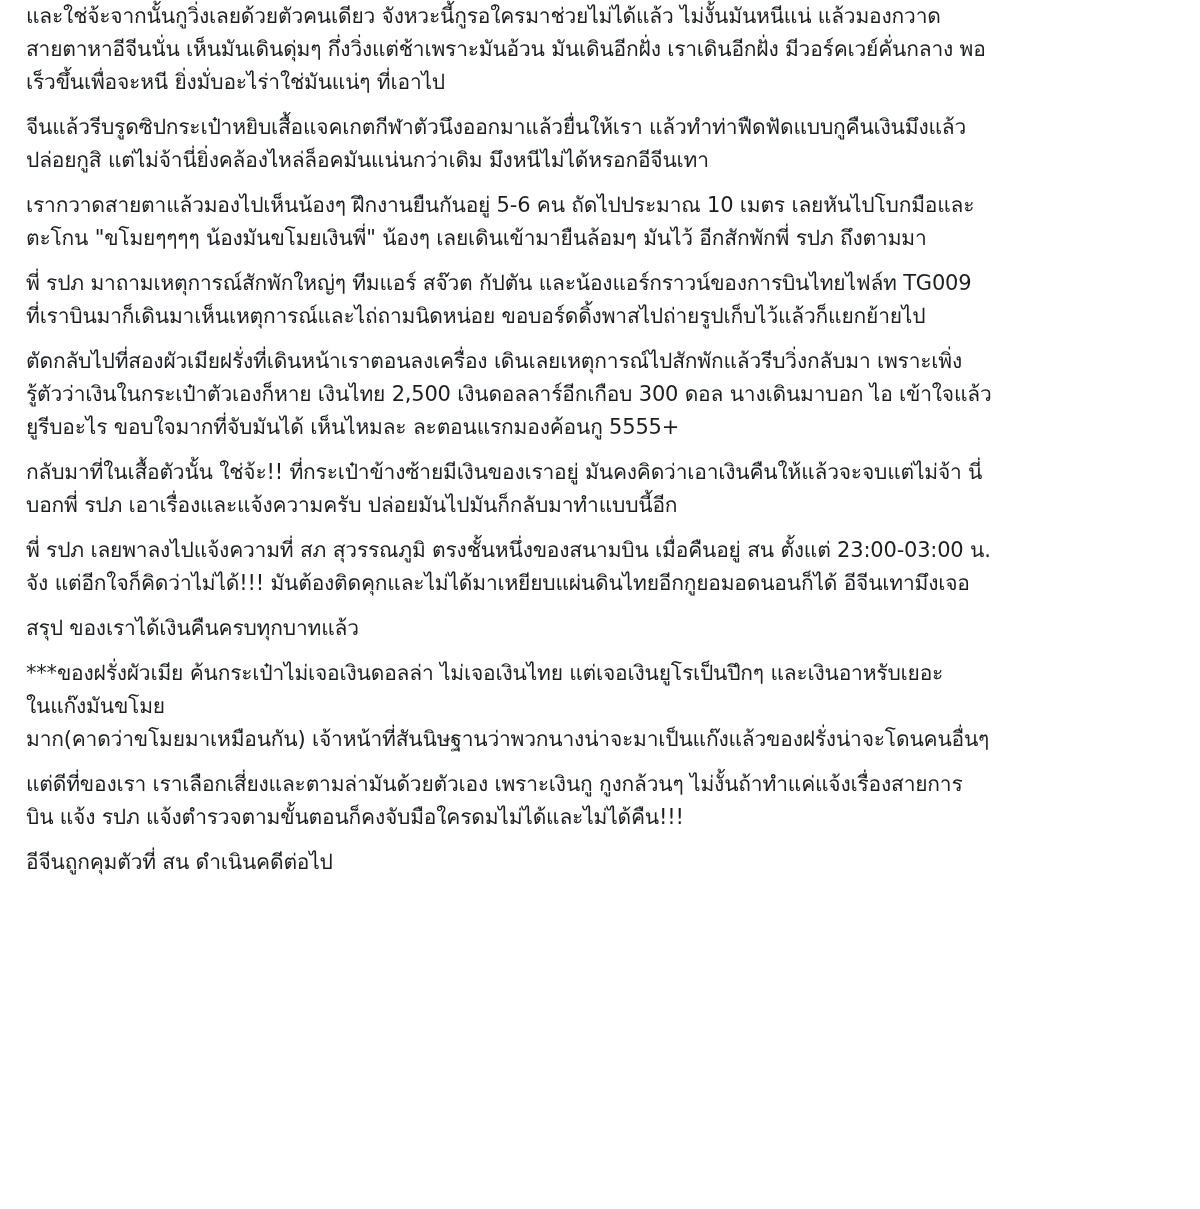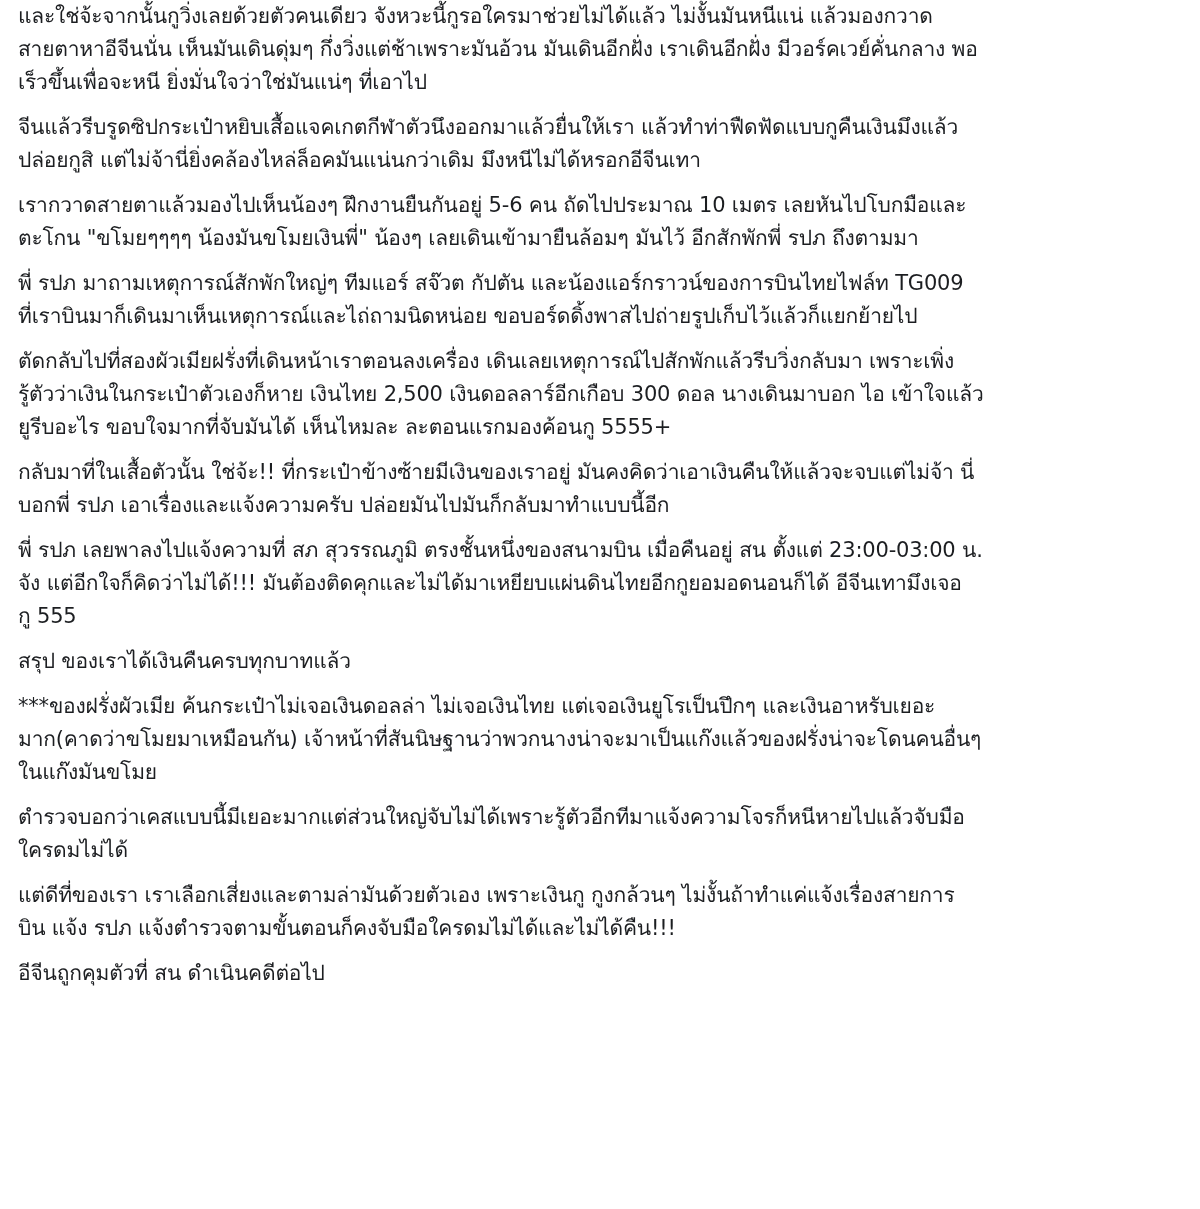--- a/index.html
+++ b/index.html
@@ -18,21 +18,21 @@
       left: 14px;
       top: 0px;
       width: 1172px;
       font-family: "DejaVu Sans", "Liberation Sans", sans-serif;
       font-size: 21px;
       line-height: 33px;
       color: #1c1e21;
       letter-spacing: -0.2px;
     }
     .para {
-      margin: 0 0 12px 4px;
+      margin: 0 0 12px 12px;
       padding: 0;
     }
     .line {
       display: block;
       white-space: nowrap;
       height: 33px;
     }
     .cutoff {
       position: absolute;
       left: 14px;
@@ -49,21 +49,21 @@
       margin-top: -20px;
     }
   </style>
 </head>
 <body>
 
 <div class="post-body">
   <p class="para">
     <span class="line">และใช่จ้ะจากนั้นกูวิ่งเลยด้วยตัวคนเดียว จังหวะนี้กูรอใครมาช่วยไม่ได้แล้ว ไม่งั้นมันหนีแน่ แล้วมองกวาด</span>
     <span class="line">สายตาหาอีจีนนั่น เห็นมันเดินดุ่มๆ กึ่งวิ่งแต่ช้าเพราะมันอ้วน มันเดินอีกฝั่ง เราเดินอีกฝั่ง มีวอร์คเวย์คั่นกลาง พอ</span>
-    <span class="line">เร็วขึ้นเพื่อจะหนี ยิ่งมั่นใจว่าใช่มันแน่ๆ ที่เอาไป</span>
+    <span class="line">เร็วขึ้นเพื่อจะหนี ยิ่งมั่บอะไร่าใช่มันแน่ๆ ที่เอาไป</span>
   </p>
   <p class="para">
     <span class="line">จีนแล้วรีบรูดซิปกระเป๋าหยิบเสื้อแจคเกตกีฬาตัวนึงออกมาแล้วยื่นให้เรา แล้วทำท่าฟืดฟัดแบบกูคืนเงินมึงแล้ว</span>
     <span class="line">ปล่อยกูสิ แต่ไม่จ้านี่ยิ่งคล้องไหล่ล็อคมันแน่นกว่าเดิม มึงหนีไม่ได้หรอกอีจีนเทา</span>
   </p>
   <p class="para">
     <span class="line">เรากวาดสายตาแล้วมองไปเห็นน้องๆ ฝึกงานยืนกันอยู่ 5-6 คน ถัดไปประมาณ 10 เมตร เลยหันไปโบกมือและ</span>
     <span class="line">ตะโกน "ขโมยๆๆๆๆ น้องมันขโมยเงินพี่" น้องๆ เลยเดินเข้ามายืนล้อมๆ มันไว้ อีกสักพักพี่ รปภ ถึงตามมา</span>
   </p>
   <p class="para">
@@ -75,33 +75,28 @@
     <span class="line">รู้ตัวว่าเงินในกระเป๋าตัวเองก็หาย เงินไทย 2,500 เงินดอลลาร์อีกเกือบ 300 ดอล นางเดินมาบอก ไอ เข้าใจแล้ว</span>
     <span class="line">ยูรีบอะไร ขอบใจมากที่จับมันได้ เห็นไหมละ ละตอนแรกมองค้อนกู 5555+</span>
   </p>
   <p class="para">
     <span class="line">กลับมาที่ในเสื้อตัวนั้น ใช่จ้ะ!! ที่กระเป๋าข้างซ้ายมีเงินของเราอยู่ มันคงคิดว่าเอาเงินคืนให้แล้วจะจบแต่ไม่จ้า นี่</span>
     <span class="line">บอกพี่ รปภ เอาเรื่องและแจ้งความครับ ปล่อยมันไปมันก็กลับมาทำแบบนี้อีก</span>
   </p>
   <p class="para">
     <span class="line">พี่ รปภ เลยพาลงไปแจ้งความที่ สภ สุวรรณภูมิ ตรงชั้นหนึ่งของสนามบิน เมื่อคืนอยู่ สน ตั้งแต่ 23:00-03:00 น.</span>
     <span class="line">จัง แต่อีกใจก็คิดว่าไม่ได้!!! มันต้องติดคุกและไม่ได้มาเหยียบแผ่นดินไทยอีกกูยอมอดนอนก็ได้ อีจีนเทามึงเจอ</span>
-    <span class="line">กู 555</span>
   </p>
   <p class="para">
     <span class="line">สรุป ของเราได้เงินคืนครบทุกบาทแล้ว</span>
   </p>
   <p class="para">
     <span class="line">***ของฝรั่งผัวเมีย ค้นกระเป๋าไม่เจอเงินดอลล่า ไม่เจอเงินไทย แต่เจอเงินยูโรเป็นปึกๆ และเงินอาหรับเยอะ</span>
+    <span class="line">ในแก๊งมันขโมย</span>
     <span class="line">มาก(คาดว่าขโมยมาเหมือนกัน) เจ้าหน้าที่สันนิษฐานว่าพวกนางน่าจะมาเป็นแก๊งแล้วของฝรั่งน่าจะโดนคนอื่นๆ</span>
-    <span class="line">ในแก๊งมันขโมย</span>
-  </p>
-  <p class="para">
-    <span class="line">ตำรวจบอกว่าเคสแบบนี้มีเยอะมากแต่ส่วนใหญ่จับไม่ได้เพราะรู้ตัวอีกทีมาแจ้งความโจรก็หนีหายไปแล้วจับมือ</span>
-    <span class="line">ใครดมไม่ได้</span>
   </p>
   <p class="para">
     <span class="line">แต่ดีที่ของเรา เราเลือกเสี่ยงและตามล่ามันด้วยตัวเอง เพราะเงินกู กูงกล้วนๆ ไม่งั้นถ้าทำแค่แจ้งเรื่องสายการ</span>
     <span class="line">บิน แจ้ง รปภ แจ้งตำรวจตามขั้นตอนก็คงจับมือใครดมไม่ได้และไม่ได้คืน!!!</span>
   </p>
   <p class="para">
     <span class="line">อีจีนถูกคุมตัวที่ สน ดำเนินคดีต่อไป</span>
   </p>
 </div>
 

